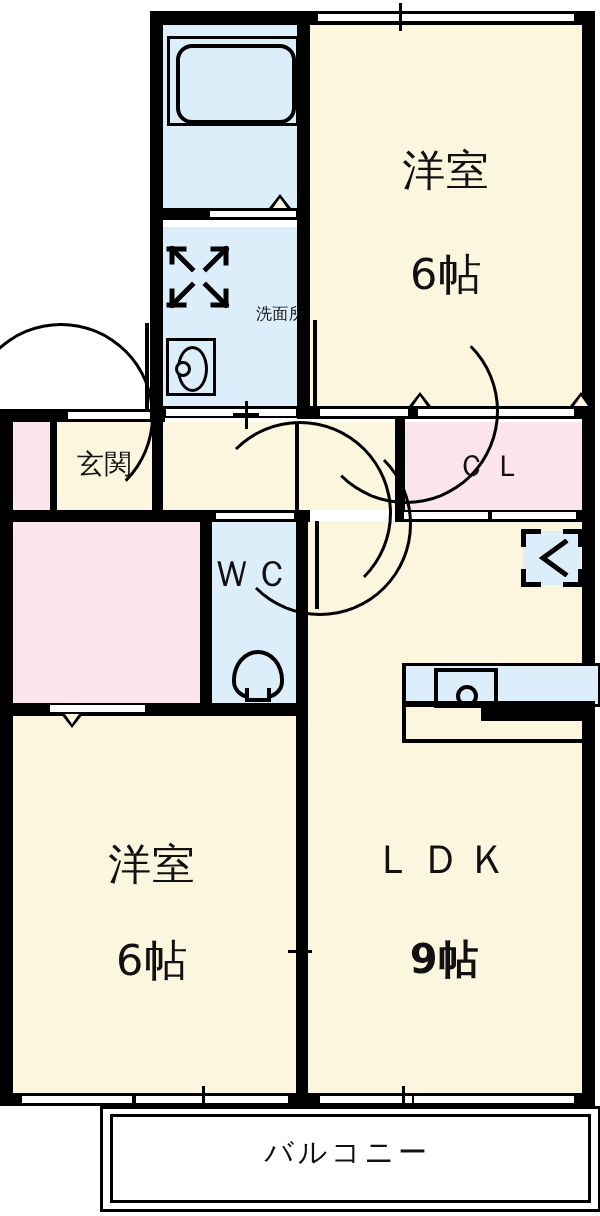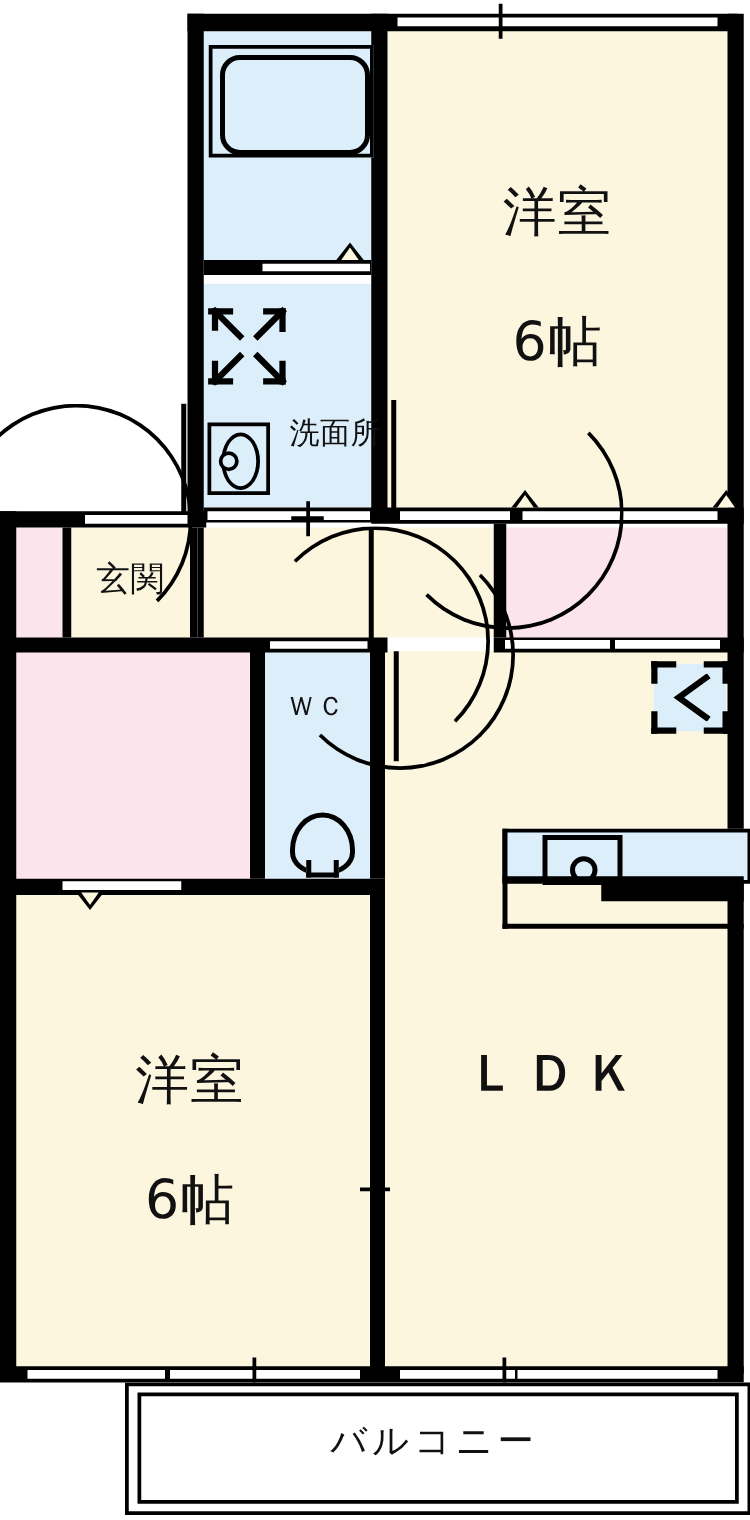--- a/index.html
+++ b/index.html
@@ -38,27 +38,27 @@
     white-space:nowrap;
     text-align:center;
     line-height:1.05;
     pointer-events:none;
   }
   .lbl-jp{font-family:"DejaVu Sans","Liberation Sans",sans-serif;}
   .lbl-lat{font-family:"Liberation Sans","DejaVu Sans",sans-serif;}
 
   .sz-room-main{font-size:43px;}
   .sz-room-sub{font-size:43px;}
-  .sz-ldk{font-size:40px;letter-spacing:.18em;font-weight:700;}
+  .sz-ldk{font-size:40px;letter-spacing:.18em;font-weight:400;}
   .sz-ldk-sub{font-size:40px;font-weight:600;}
   .sz-med{font-size:27px;}
-  .sz-small{font-size:24px;margin-top:28px;}
+  .sz-small{font-size:16px;}
   .sz-cl{font-size:30px;letter-spacing:.22em;}
   .sz-wcl{font-size:27px;letter-spacing:.10em;}
-  .sz-wc{font-size:21px;letter-spacing:.12em;}
+  .sz-wc{font-size:36px;letter-spacing:.12em;}
   .sz-balcony{font-size:29px;letter-spacing:.13em;}
 
   
   .arc{position:absolute;border:3px solid #000;border-radius:50%;background:transparent;}
   .doorleaf{position:absolute;background:#000;}
 
   
   .tri-up{
     position:absolute;width:0;height:0;
     border-left:11px solid transparent;
@@ -301,24 +301,26 @@
   <div class="balcony-inner" style="left:110px;top:1114px;width:475px;height:83px;"></div>
 
 
   <div class="label lbl-jp sz-small" style="left:175px;top:306px;width:130px;text-align:right;">洗面所</div>
 
   <div class="label lbl-jp sz-room-main" style="left:310px;top:148px;width:272px;">洋室</div>
   <div class="label lbl-jp sz-room-sub" style="left:310px;top:252px;width:272px;">6帖</div>
 
   <div class="label lbl-jp sz-med" style="left:57px;top:450px;width:95px;">玄関</div>
 
+  <div class="label lbl-lat sz-cl" style="left:404px;top:450px;width:178px;">ＣＬ</div>
 
 
   <div class="label lbl-lat sz-wc" style="left:211px;top:555px;width:86px;">ＷＣ</div>
 
   <div class="label lbl-jp sz-room-main" style="left:8px;top:842px;width:288px;">洋室</div>
   <div class="label lbl-jp sz-room-sub" style="left:8px;top:938px;width:288px;">6帖</div>
 
   <div class="label lbl-lat sz-ldk" style="left:307px;top:838px;width:275px;">ＬＤＫ</div>
+  <div class="label lbl-jp sz-ldk-sub" style="left:307px;top:938px;width:275px;">9帖</div>
 
   <div class="label lbl-jp sz-balcony" style="left:110px;top:1137px;width:475px;">バルコニー</div>
 
 </div>
 
 </body></html>

